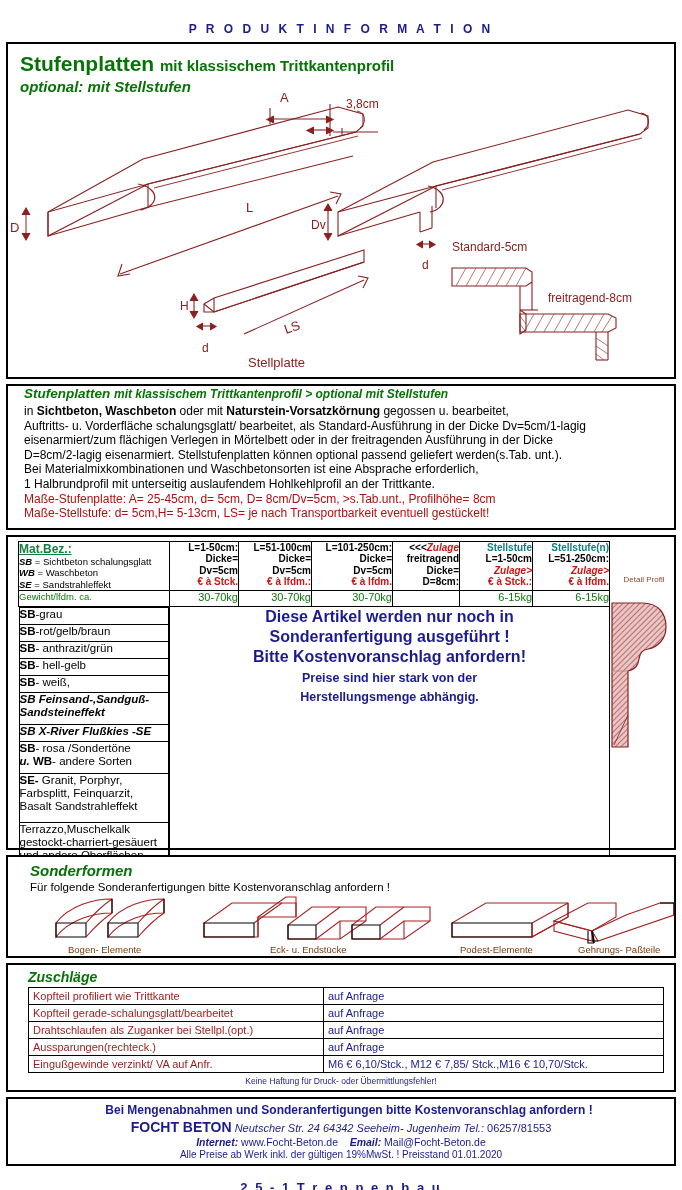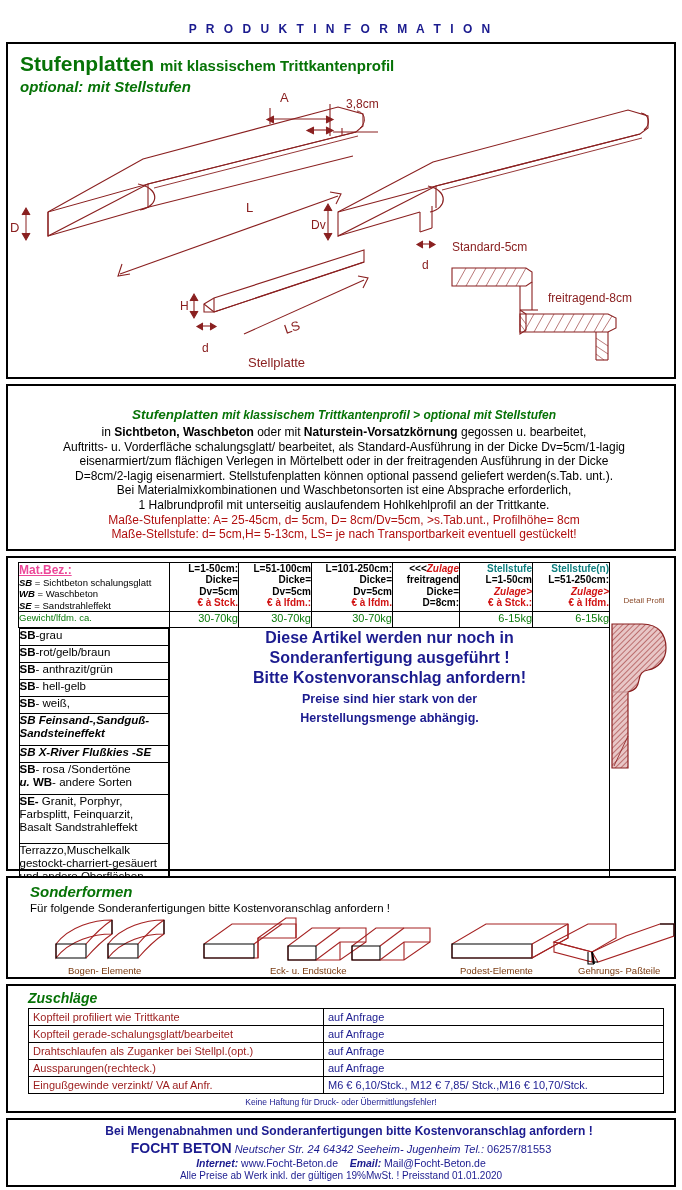--- a/index.html
+++ b/index.html
@@ -22,40 +22,40 @@
   
   .sec-draw{height:337px;position:relative;overflow:hidden;}
   .title-green{color:#077307;font-weight:bold;}
   .hdr1{position:absolute;left:12px;top:8px;}
   .hdr1 .l1{font-size:21px;}
   .hdr1 .l1 .sub{font-size:15px;}
   .hdr1 .l2{font-size:15px;font-style:italic;margin-top:2px;}
   .drawing{position:absolute;left:0;top:40px;width:678px;height:295px;}
 
   
-  .sec-desc{padding:21px 10px 7px 16px;text-align:center;}
+  .sec-desc{padding:0 10px 7px 16px;}
   .desc-title{font-size:13.5px;font-style:italic;font-weight:bold;color:#077307;margin-bottom:3px;}
   .desc-title .small{font-size:12px;}
   .desc-line{font-size:12px;color:#000;line-height:14.6px;white-space:nowrap;}
   .desc-line b{font-weight:bold;}
   .desc-red{color:#b01010;}
 
   
   .sec-table{position:relative;padding:4px 0 6px 0;height:315px;}
   table.main{border-collapse:collapse;margin-left:10px;table-layout:fixed;}
   table.main td{border:1px solid #000;vertical-align:top;padding:0;}
   .c0{width:150px;}
   .c1{width:68px;} .c2{width:72px;} .c3{width:80px;}
   .c4{width:66px;} .c5{width:72px;} .c6{width:76px;}
   .hcell{text-align:right;font-size:10px;font-weight:bold;line-height:11.5px;padding:2px 1px 2px 1px;}
   .hcell .red{color:#d11313;}
   .hcell .teal{color:#0f7f7f;}
   .hcell .blk{color:#000;}
   .matbezcell{padding:2px 3px 2px 4px;}
-  .matbez-t{font-size:12px;font-weight:bold;text-decoration:underline;color:#ec4899;}
+  .matbez-t{font-size:12px;font-weight:bold;text-decoration:underline;color:#15803d;}
   .matbez-l{font-size:9.5px;color:#000;line-height:11.5px;}
   .matbez-l i{font-weight:bold;font-style:italic;}
   .wrow td{height:15px;margin-top:16px;}
   .wlab{font-size:9.5px;color:#0a7a0a;padding:1px 0 0 3px;}
   .wval{font-size:11px;color:#0a7a0a;text-align:right;padding:1px 3px 0 0;}
   .mcell{font-size:11.5px;color:#000;padding:1px 2px 0 4px;line-height:13px;}
   .mcell b{font-weight:bold;}
   .mcell i{font-style:italic;font-weight:bold;}
   .bigmsg{text-align:center;vertical-align:middle;color:#1b1b8f;padding:4px 6px;}
   .bigmsg .b1{font-size:16px;font-weight:bold;line-height:20px;}

